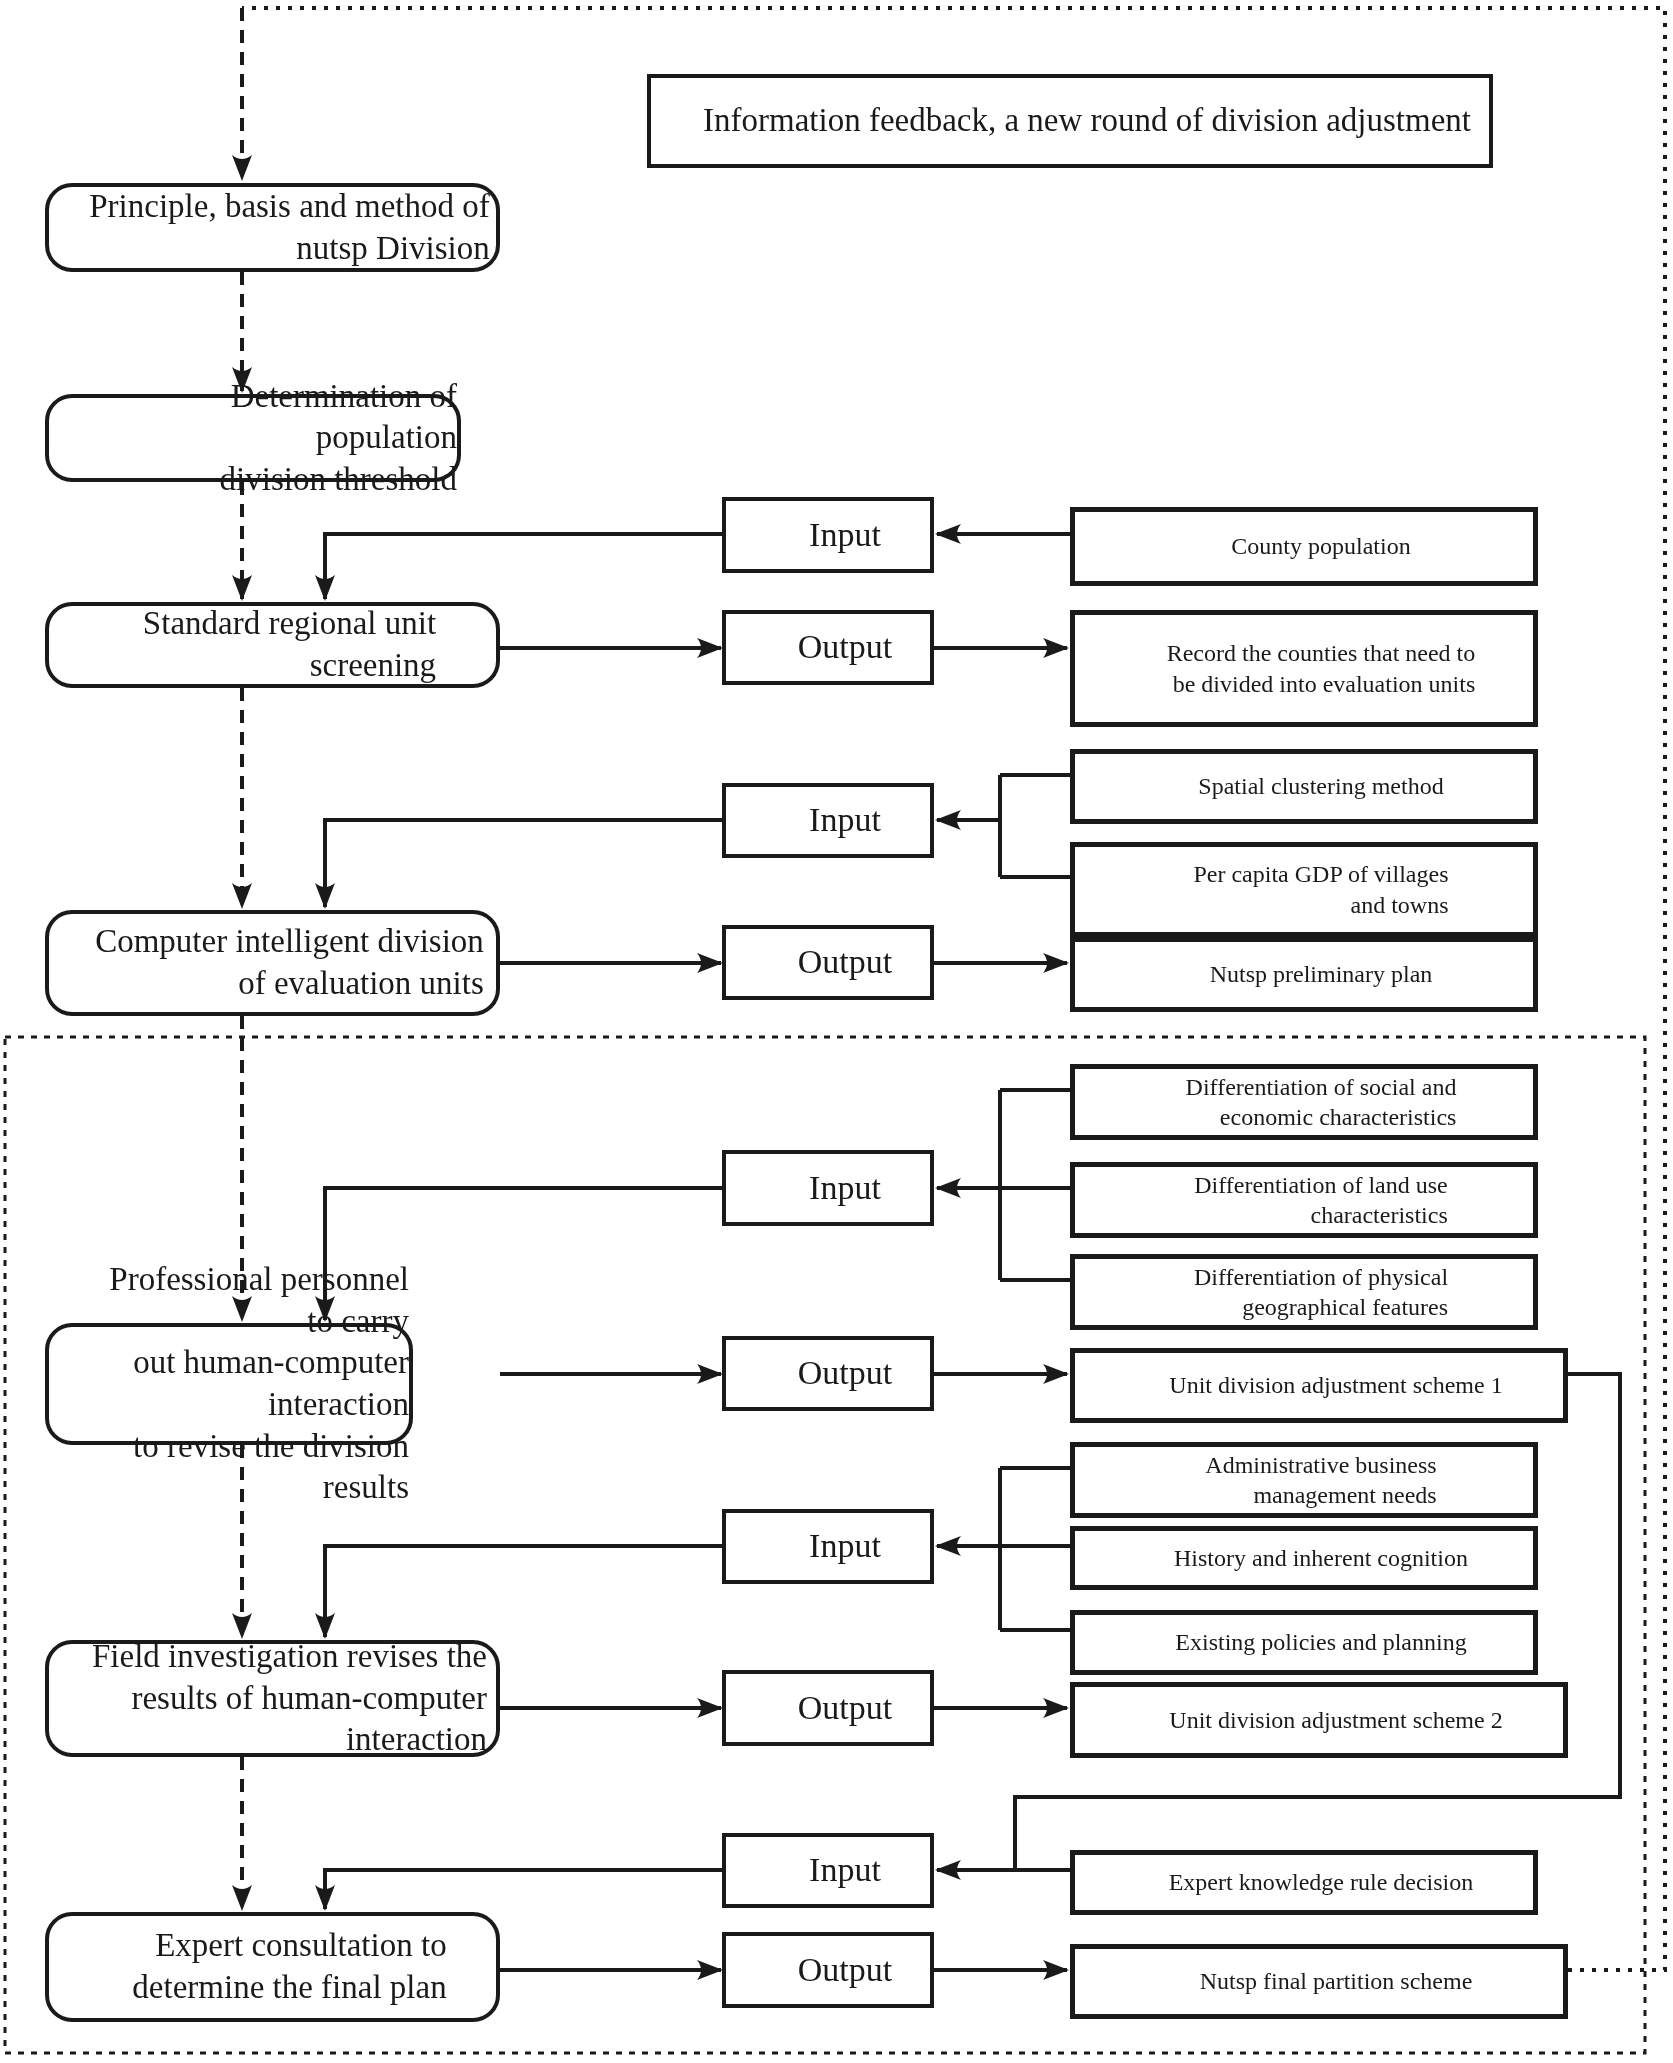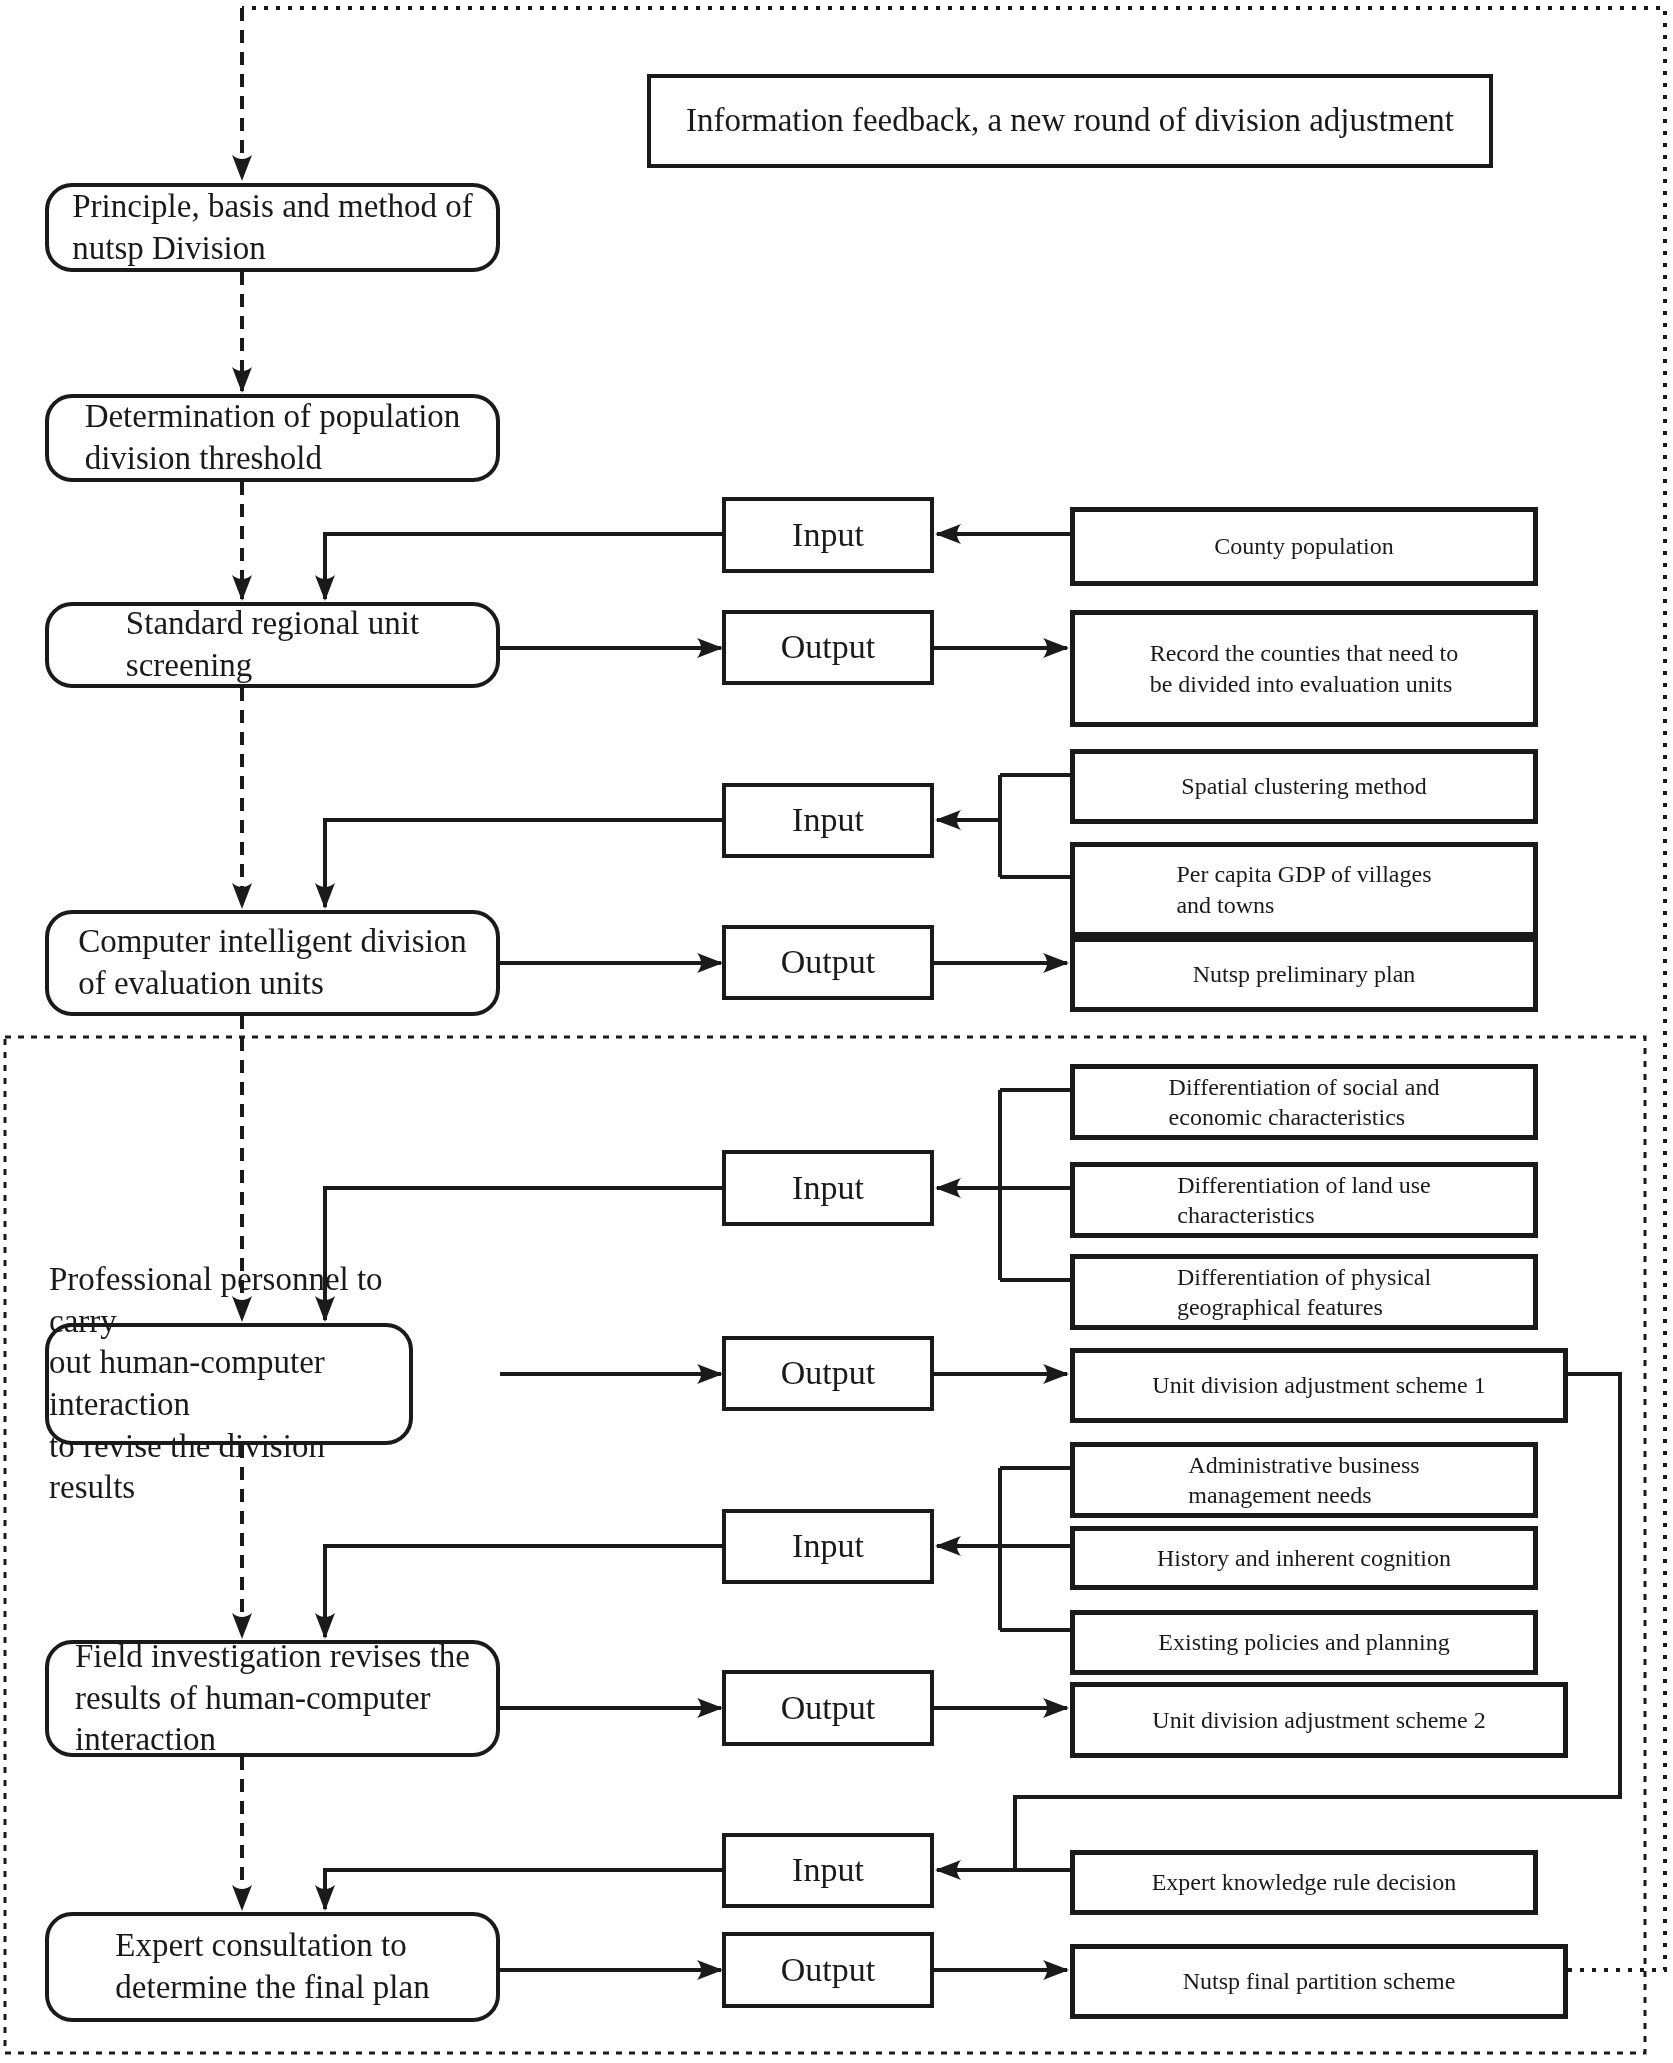--- a/index.html
+++ b/index.html
@@ -15,22 +15,23 @@
   .solid{stroke:#1a1a1a;stroke-width:4;fill:none;}
   .dash{stroke:#1a1a1a;stroke-width:4;fill:none;stroke-dasharray:13 9;}
   .dot{stroke:#1a1a1a;stroke-width:4;fill:none;stroke-dasharray:4 8;}
   .dashrect{stroke:#1a1a1a;stroke-width:3;fill:none;stroke-dasharray:6 7;}
   .box{
     position:absolute;z-index:2;
     background:#ffffff;
     border:4px solid #1a1a1a;
     box-sizing:border-box;
     display:flex;align-items:center;justify-content:center;
-    text-align:left;white-space:pre-line;
+    text-align:right;white-space:pre-line;
     line-height:1.26;
+    padding-left:34px;
   }
   .step{font-size:33px;border-width:4px;border-radius:27px;}
   .io{font-size:34px;border-width:4px;}
   .src{font-size:24px;border-width:5px;margin-top:12px;}
   .feedback{font-size:33px;border-width:4px;}
 </style>
 </head>
 <body>
 
 <div id="canvas">
@@ -84,21 +85,21 @@
     <path class="solid" d="M1070,1546 H937" marker-end="url(#arrow)"></path>
 
     <path class="solid" d="M1568,1374 H1620 V1797 H1015 V1868"></path>
     <path class="solid" d="M1070,1870 H937" marker-end="url(#arrow)"></path>
   </svg>
 
   <div class="box feedback" style="left:647px;top:74px;width:846px;height:94px">Information feedback, a new round of division adjustment</div>
 
   <div class="box step" style="left:45px;top:183px;width:455px;height:89px">Principle, basis and method of
 nutsp Division</div>
-  <div class="box step" style="left:45px;top:394px;width:455px;height:88px">Determination of population
+  <div class="box step" style="left:45px;top:394px;width:416px;height:88px">Determination of population
 division threshold</div>
   <div class="box step" style="left:45px;top:602px;width:455px;height:86px">Standard regional unit
 screening</div>
   <div class="box step" style="left:45px;top:910px;width:455px;height:106px">Computer intelligent division
 of evaluation units</div>
   <div class="box step" style="left:45px;top:1323px;width:368px;height:122px">Professional personnel to carry
 out human-computer interaction
 to revise the division results</div>
   <div class="box step" style="left:45px;top:1640px;width:455px;height:117px">Field investigation revises the
 results of human-computer

